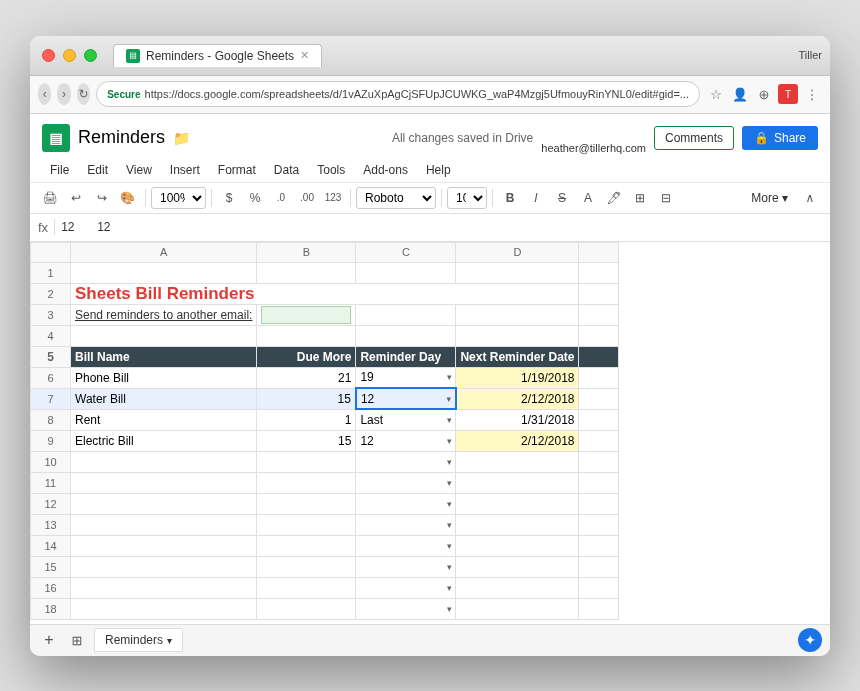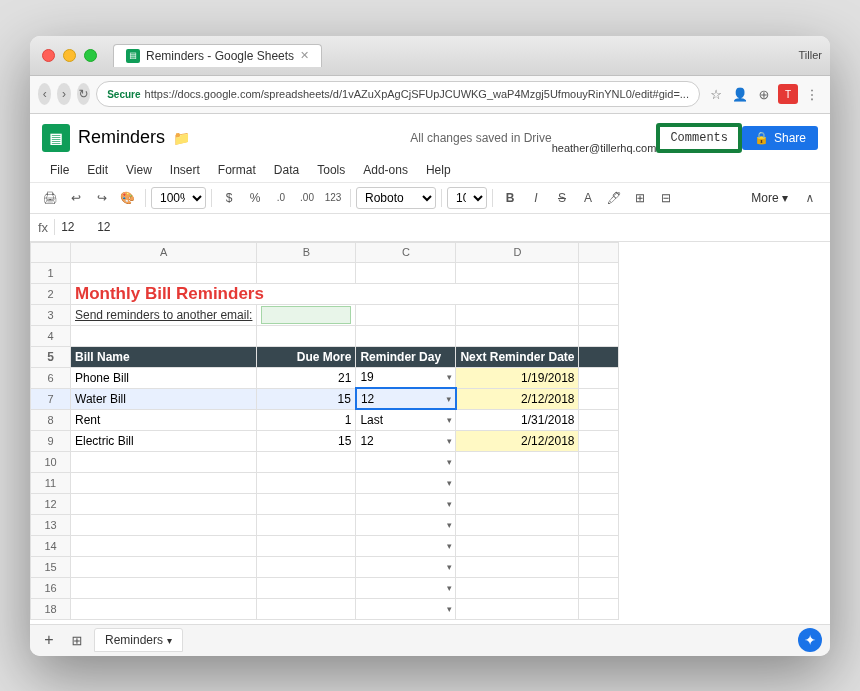--- a/index.html
+++ b/index.html
@@ -159,33 +159,32 @@
     .sheets-name {
       font-size: 18px;
       color: #000;
       font-weight: 400;
     }
     .sheets-folder-icon { font-size: 14px; color: #666; cursor: pointer; }
     .sheets-actions {
       margin-left: auto;
       display: flex;
       align-items: center;
-      gap: 0;
+      gap: 8px;
     }
     .save-status { font-size: 12px; color: #666; }
     .user-email { font-size: 11px; color: #333; margin-top: 20px; }
     .comments-btn {
       background: none;
-      border: 4px solid #15803d;
+      border: 1px solid #15803d;
       border-radius: 3px;
       padding: 4px 10px;
       font-size: 12px;
       cursor: pointer;
       color: #333;
-      font-family: Liberation Mono, monospace;
     }
     .share-btn {
       background: #1a73e8;
       color: white;
       border: none;
       border-radius: 3px;
       padding: 5px 12px;
       font-size: 12px;
       cursor: pointer;
       display: flex;
@@ -572,21 +571,21 @@
             <td class="row-num">1</td>
             <td></td>
             <td></td>
             <td></td>
             <td></td>
             <td></td>
           </tr>
 
           <tr>
             <td class="row-num">2</td>
-            <td colspan="4" class="title-cell" style="color:#e53935;font-weight:bold;font-size:17px;border:1px solid #e0e0e0;">Monthly Bill Reminders</td>
+            <td colspan="4" class="title-cell" style="color:#e53935;font-weight:bold;font-size:17px;border:1px solid #e0e0e0;">Sheets Bill Reminders</td>
             <td></td>
           </tr>
 
           <tr>
             <td class="row-num">3</td>
             <td style="font-size:12px;color:#333;text-decoration:underline;">Send reminders to another email:</td>
             <td><input class="email-input" type="text" value="" style=""></td>
             <td></td>
             <td></td>
             <td></td>

